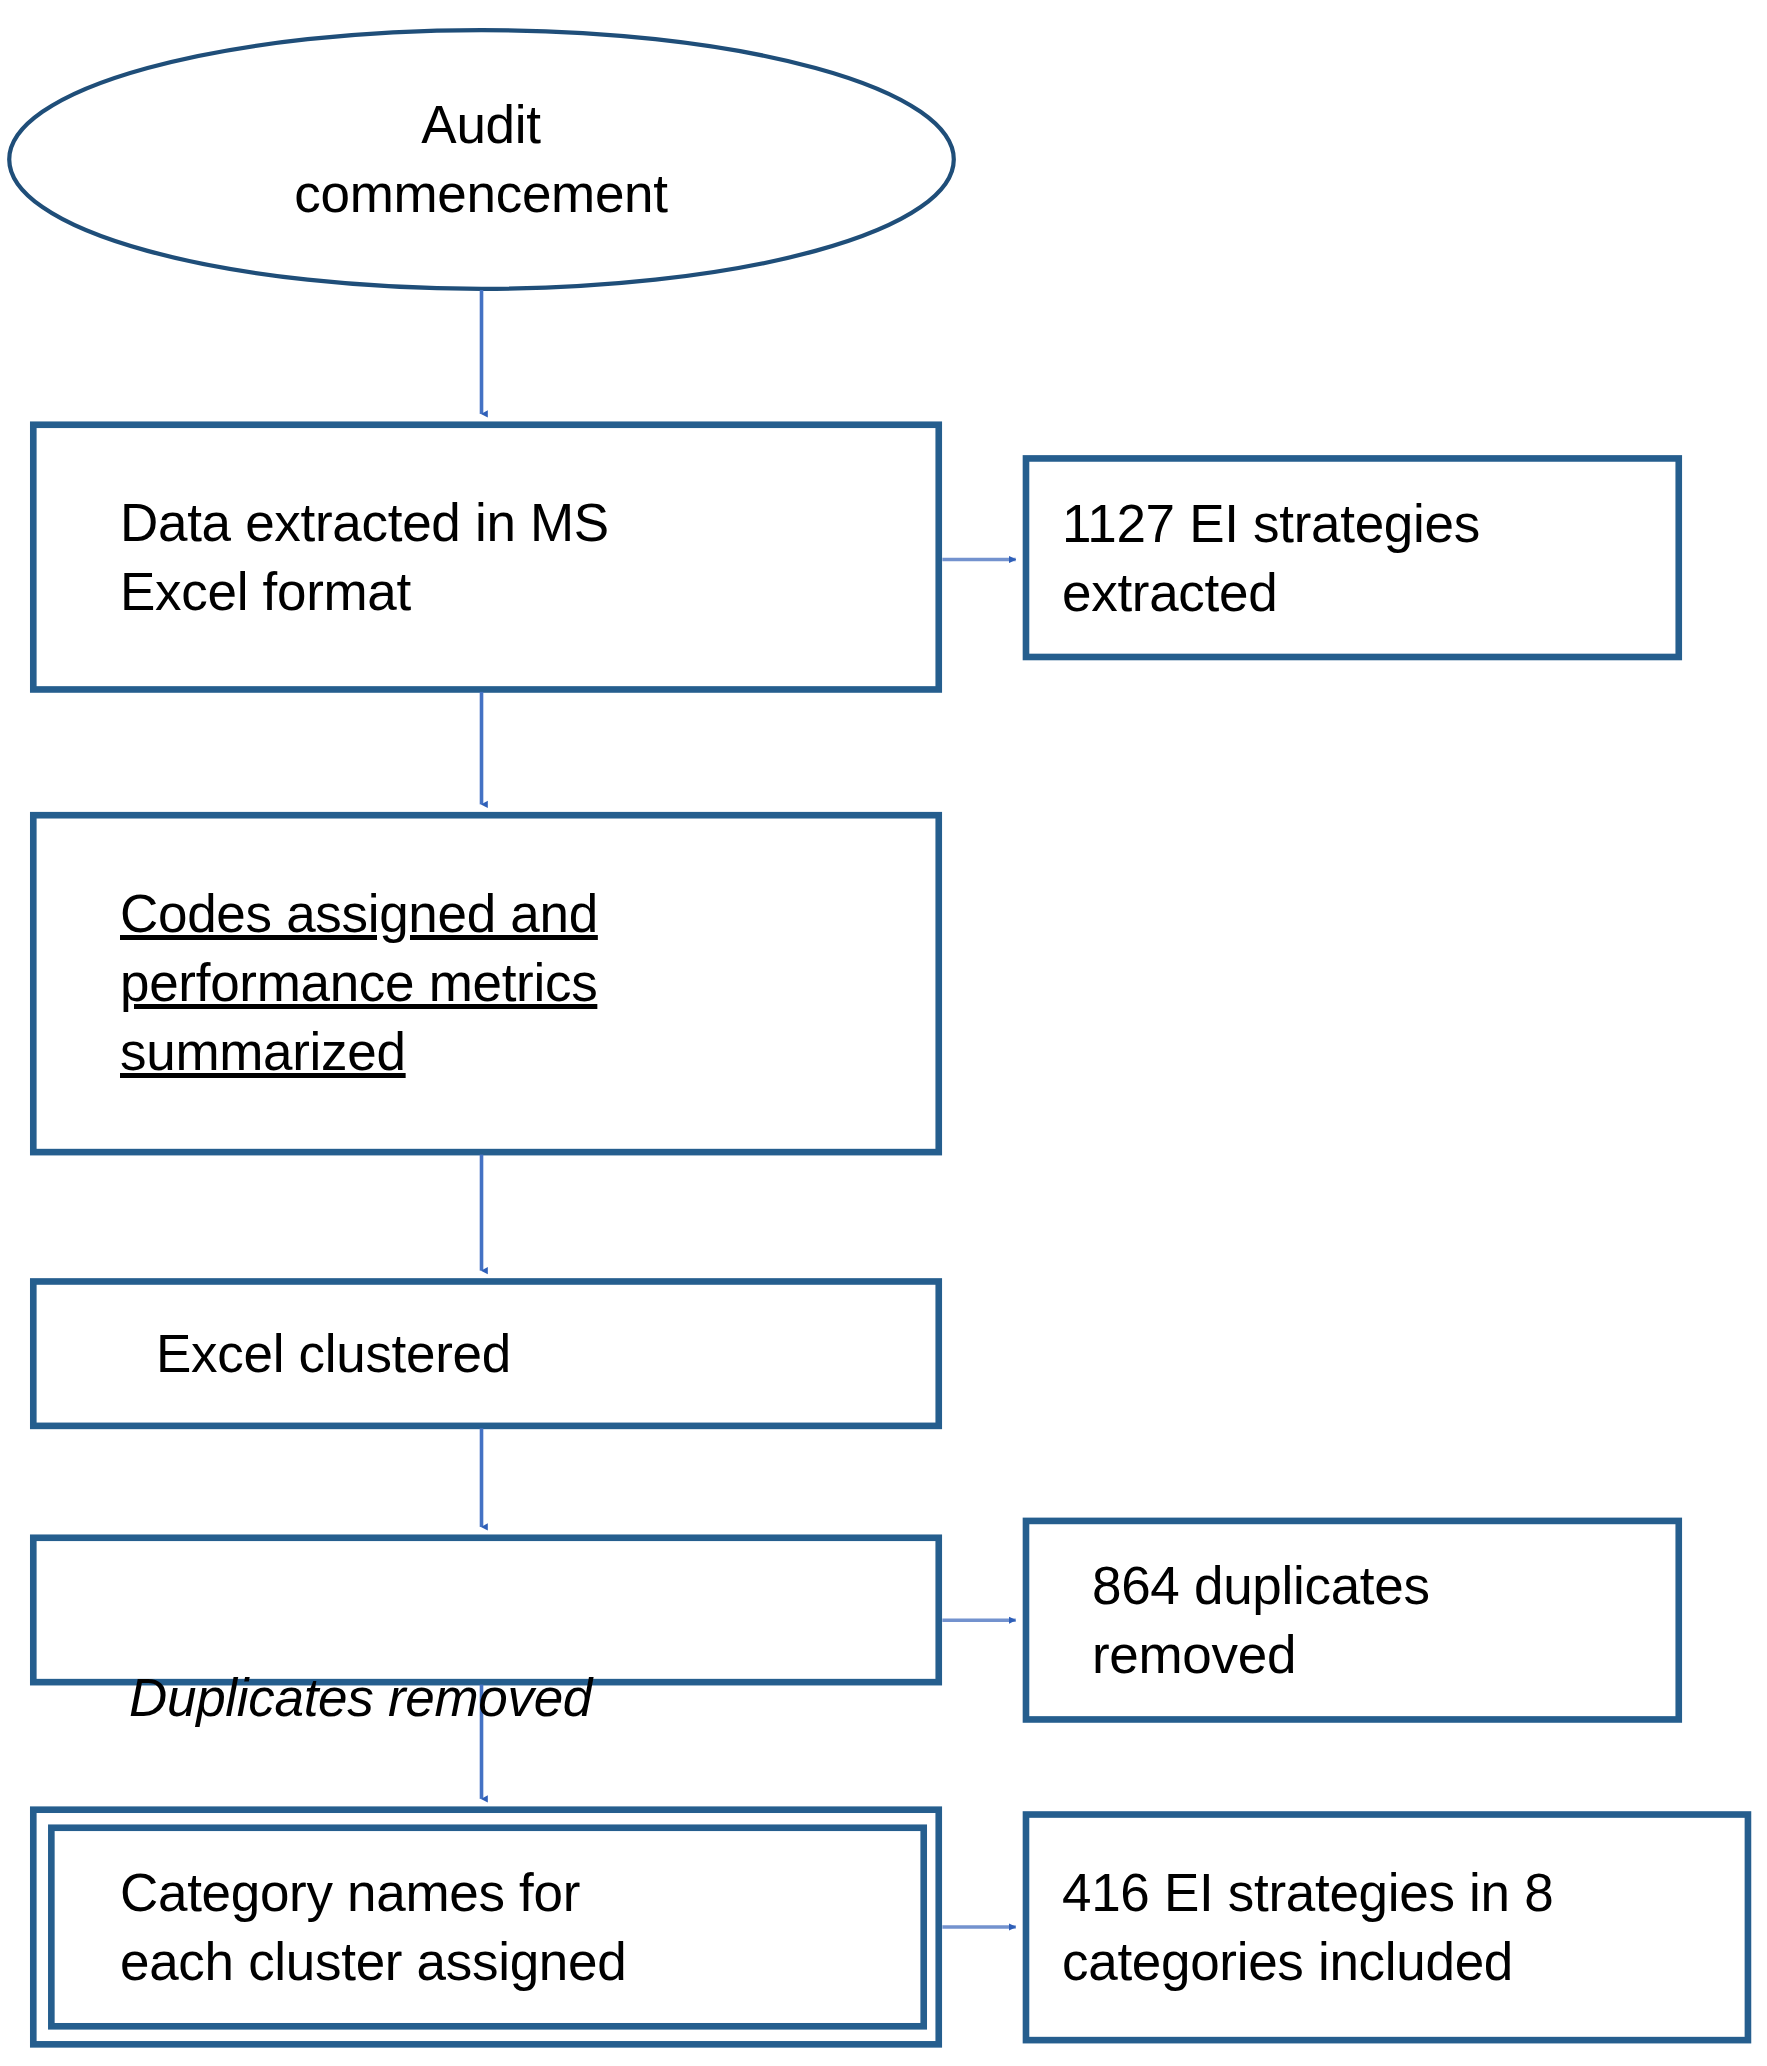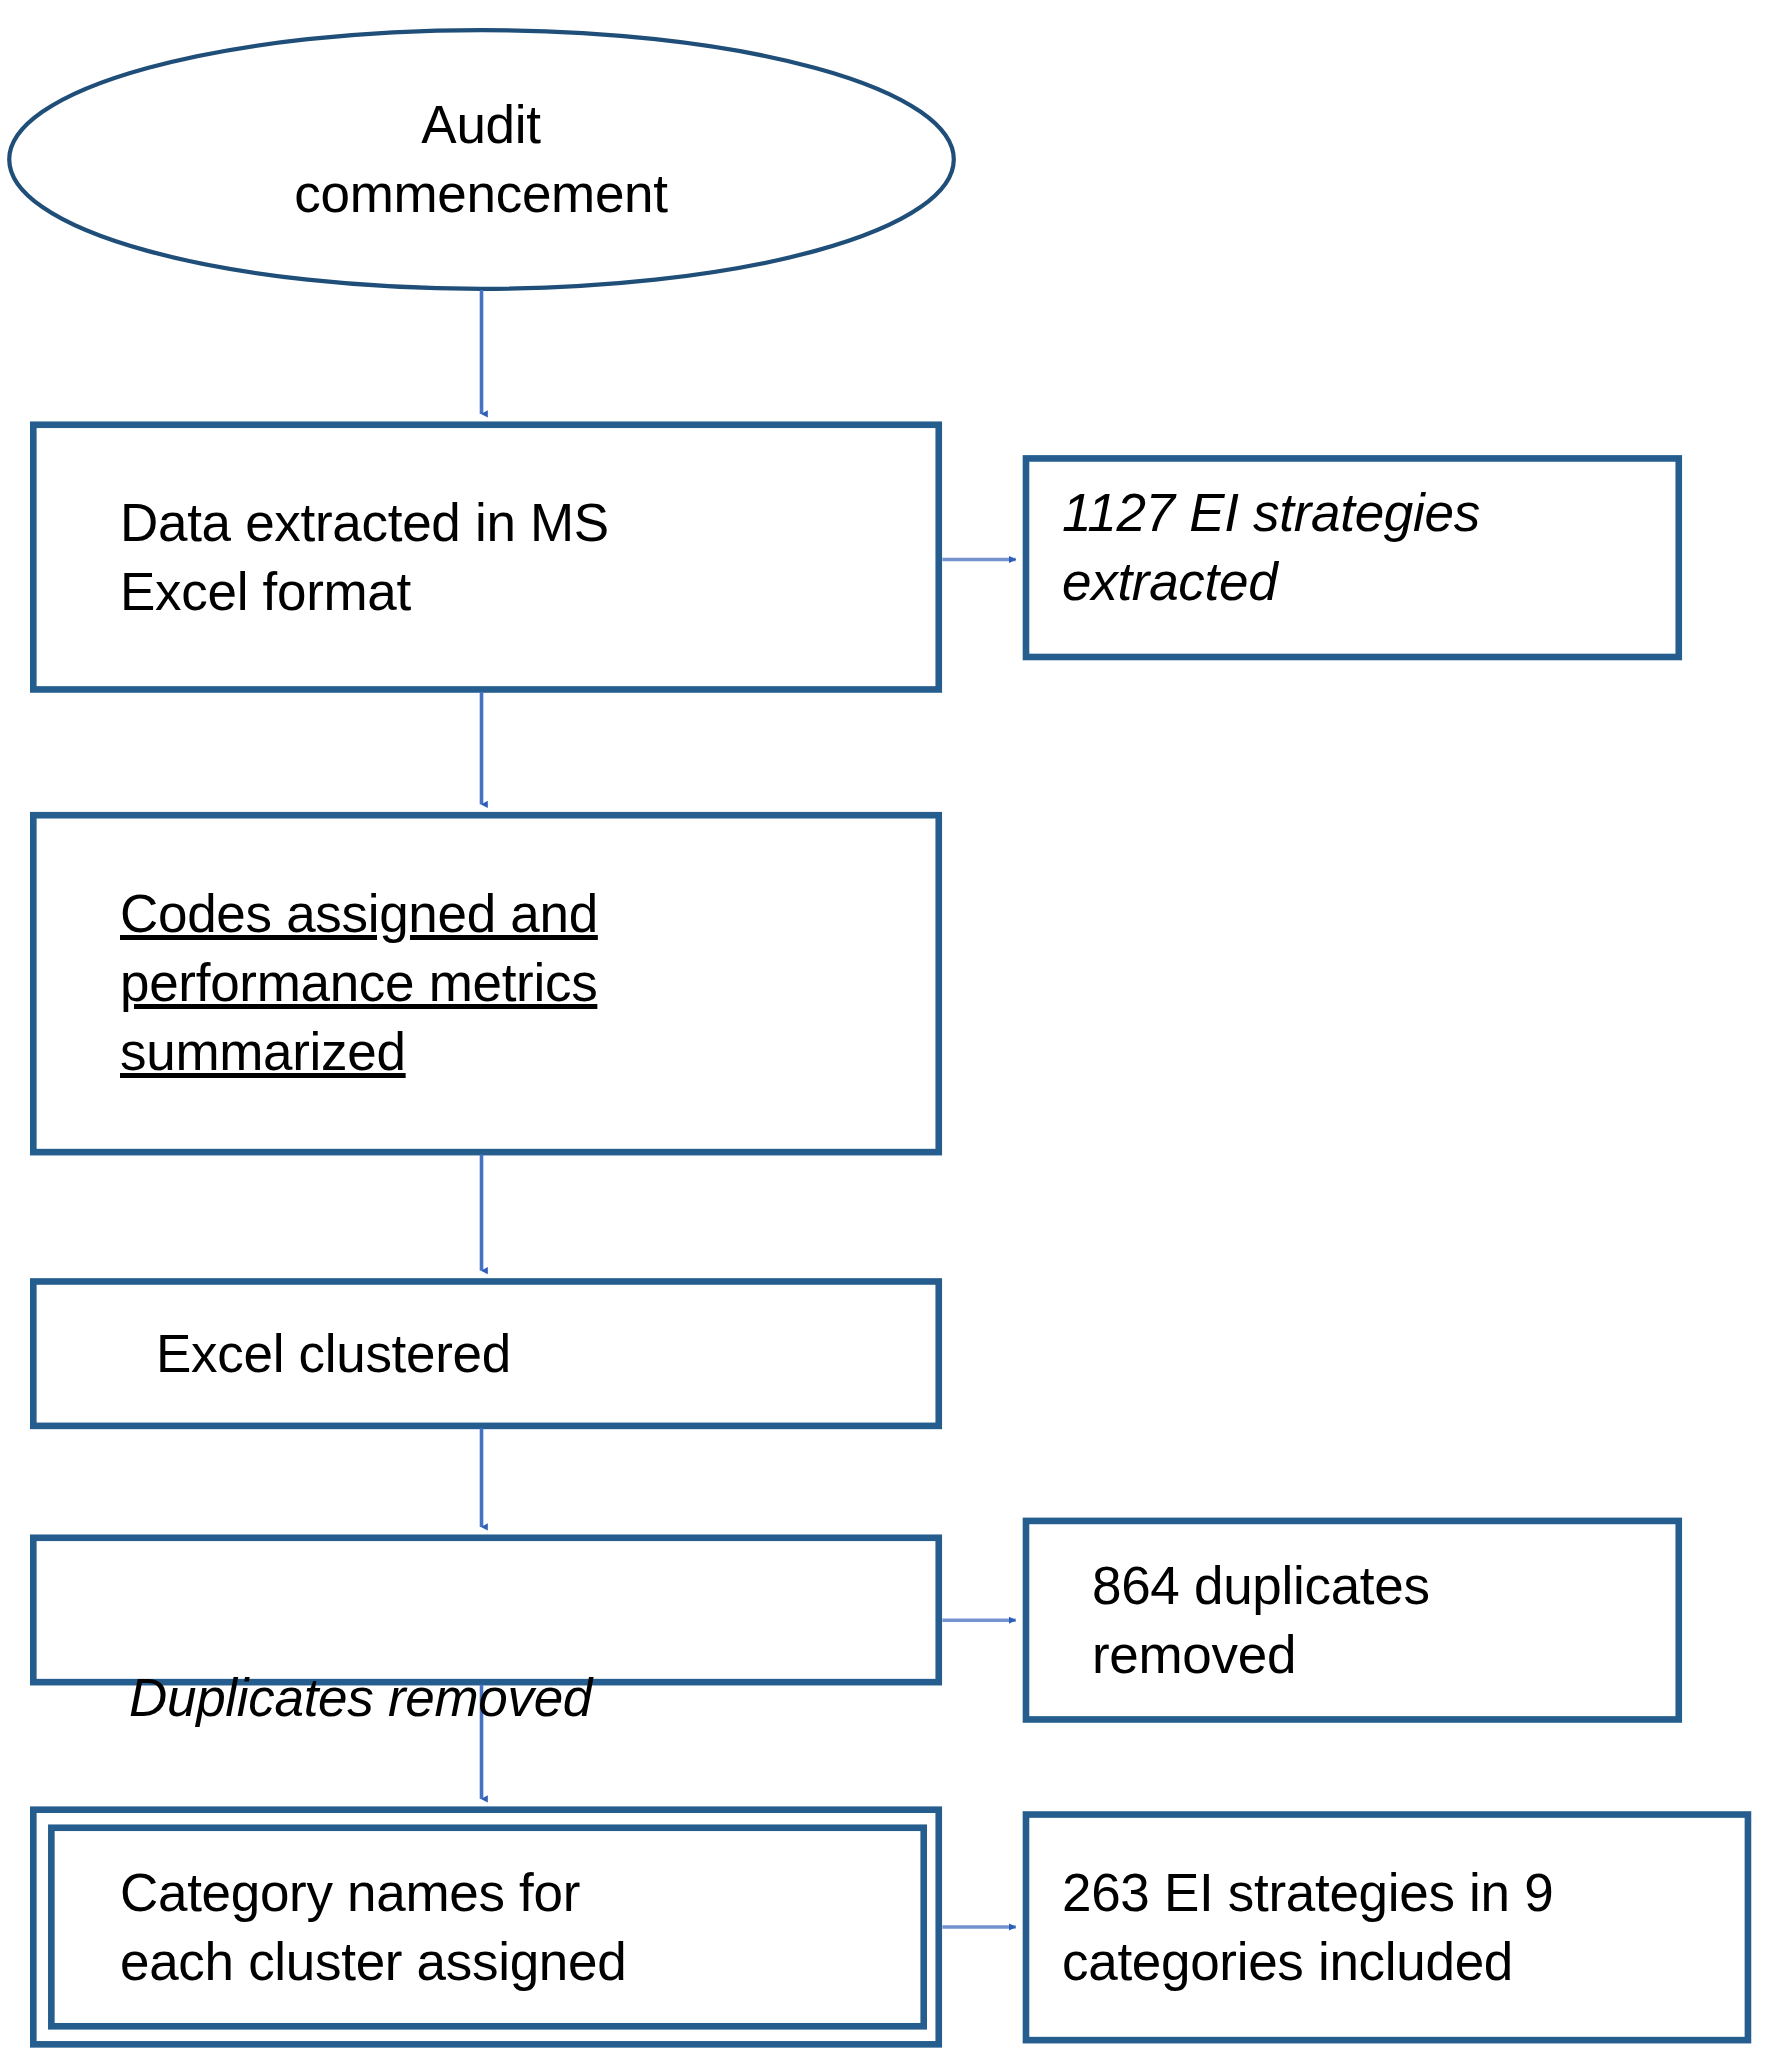--- a/index.html
+++ b/index.html
@@ -95,34 +95,34 @@
 
     <line x1="1566" y1="3203" x2="1688" y2="3203" stroke="#7392CE" stroke-width="6" marker-end="url(#arrowRight)"></line>
   </svg>
 
   <div class="node-text oval-text" style="left:72px; top:30px; width:818px; height:259px;">Audit
 commencement</div>
 
   <div class="node-text box-text" style="left:120px; top:425px; width:794px; height:265px;">Data extracted in MS
 Excel format</div>
 
-  <div class="node-text box-text" style="left:1062px; top:448px; width:602px; height:199px;font-style:italic;">1127 EI strategies
+  <div class="node-text box-text" style="left:1062px; top:459px; width:602px; height:199px;">1127 EI strategies
 extracted</div>
 
   <div class="node-text box-text" style="left:120px; top:815px; width:794px; height:337px;text-decoration:underline;">Codes assigned and
 performance metrics
 summarized</div>
 
   <div class="node-text box-text" style="left:156px; top:1282px; width:758px; height:144px;">Excel clustered</div>
 
   <div class="node-text box-text" style="left:129px; top:1626px; width:782px; height:144px;font-style:italic;">Duplicates removed</div>
 
   <div class="node-text box-text" style="left:1062px; top:1521px; width:602px; height:199px;margin-left:30px;">864 duplicates
 removed</div>
 
   <div class="node-text box-text" style="left:120px; top:1810px; width:794px; height:235px;">Category names for
 each cluster assigned</div>
 
-  <div class="node-text box-text" style="left:1062px; top:1815px; width:674px; height:226px;">263 EI strategies in 9
+  <div class="node-text box-text" style="left:1062px; top:1815px; width:674px; height:226px;">416 EI strategies in 8
 categories included</div>
 
 </div>
 
 
 </body></html>

